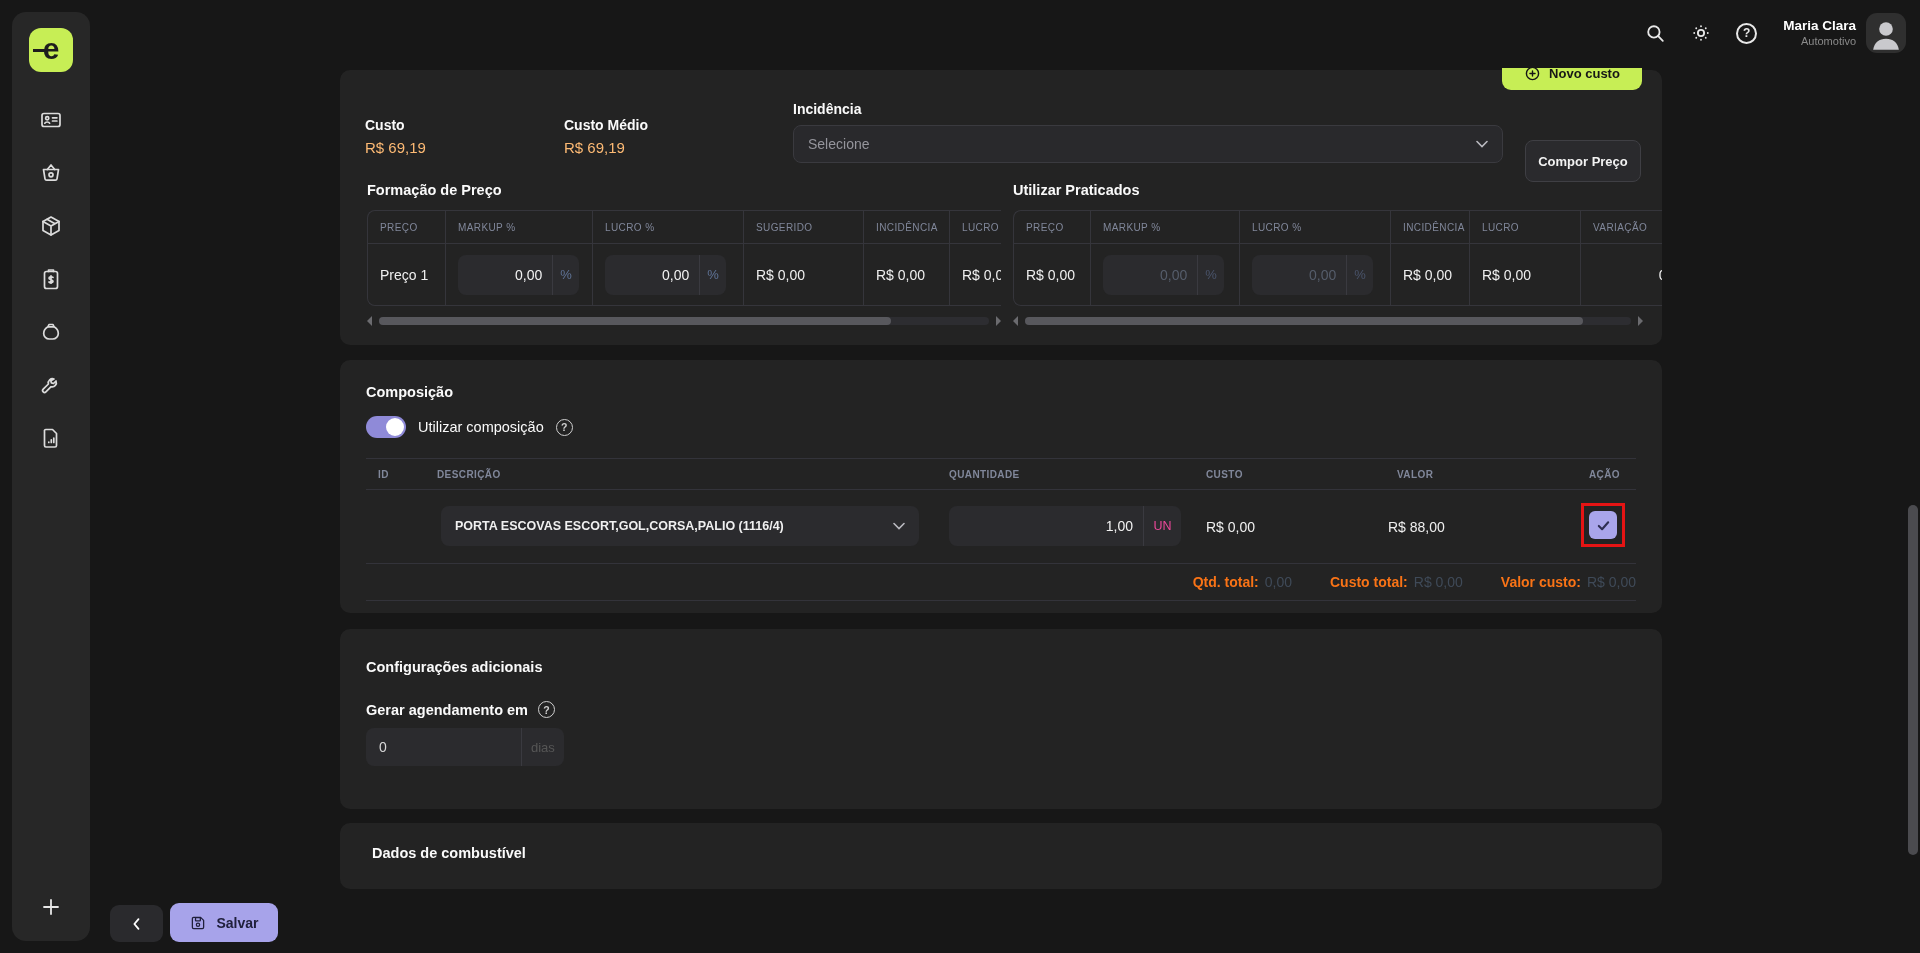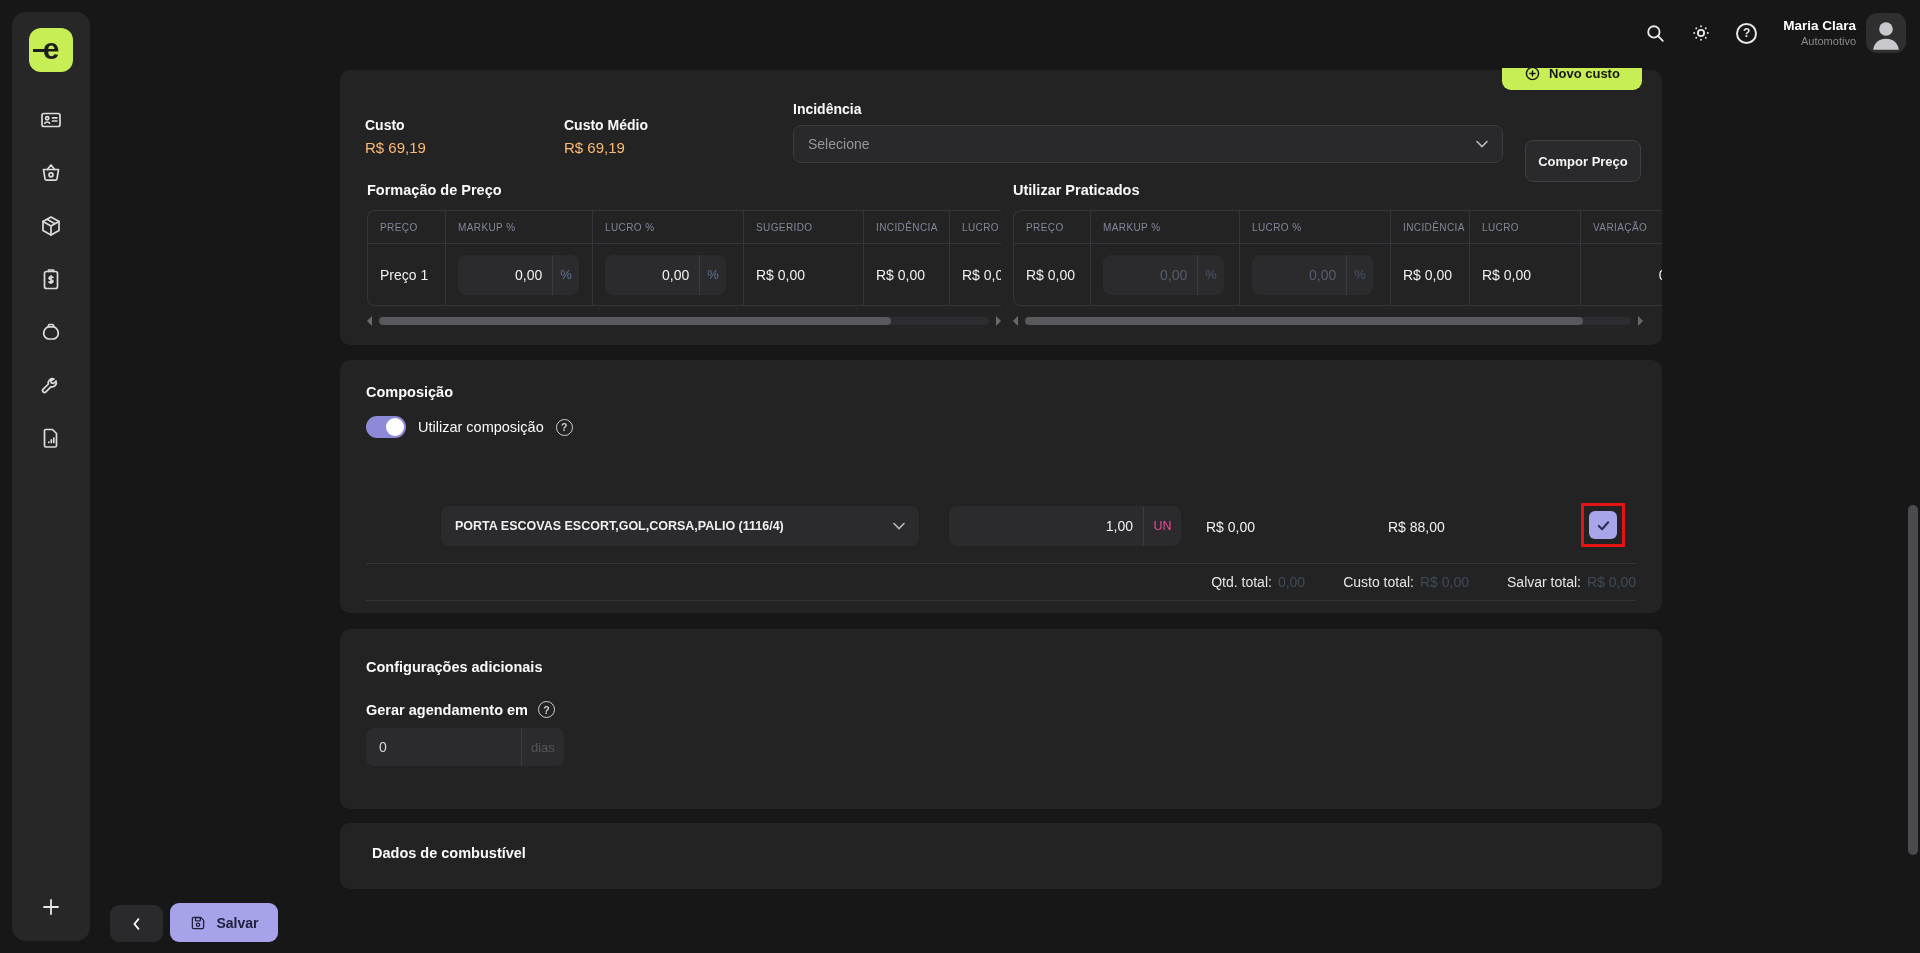--- a/index.html
+++ b/index.html
@@ -97,21 +97,21 @@
   .qty{position:absolute;left:583px;top:16px;width:232px}
   .qty .suf{width:46px;font-size:12.5px;color:#ec4899}
   .ctext{position:absolute;top:0;height:73px;display:flex;align-items:center;font-size:14px;color:#efefef}
   .chk{position:absolute;left:1223px;top:21px;width:28px;height:28px;border-radius:6px;background:#a9a5ea;
        display:flex;align-items:center;justify-content:center;cursor:pointer}
   .redbox{position:absolute;left:1215px;top:13px;width:44px;height:44px;border:3px solid var(--red)}
   .cdiv{position:absolute;left:26px;width:1270px;border-top:1px solid #33333a}
   .totals{position:absolute;left:26px;top:204px;width:1270px;height:36px;display:flex;align-items:center;
           justify-content:flex-end;gap:38px;font-size:14px}
   .tpair{display:flex;gap:6px}
-  .tlab{font-weight:normal;color:#e5e5e5}
+  .tlab{font-weight:bold;color:#f97316}
   .tval{color:var(--dim)}
 
   
   .dinp{position:absolute;left:26px;top:99px;width:198px;height:38px}
   .dinp input{text-align:left;padding-left:13px;color:#d8d8d8}
   .dinp .suf{width:57px;font-size:13px;color:#565656}
 
   
   .back{position:absolute;left:110px;top:905px;width:53px;height:37px;background:#2a2a2d;border-radius:9px;
         display:flex;align-items:center;justify-content:center;cursor:pointer;border:none}
@@ -321,20 +321,28 @@
   <section class="panel p2">
     <div class="abs sect-title" style="left:26px;top:24px">Composição</div>
     <div class="abs togrow" style="left:26px;top:56px">
       <div class="tog"></div>
       <span class="flabel" style="font-weight:normal;font-size:14.5px">Utilizar composição</span>
       <div class="qicon">
           <span>?</span>
         </div>
     </div>
 
+    <div class="chead">
+      <div class="chc k0">ID</div>
+      <div class="chc k1">DESCRIÇÃO</div>
+      <div class="chc k2">QUANTIDADE</div>
+      <div class="chc k3">CUSTO</div>
+      <div class="chc k4">VALOR</div>
+      <div class="chc k5">AÇÃO</div>
+    </div>
 
     <div class="crow">
       <div class="cdrop">
         <span>PORTA ESCOVAS ESCORT,GOL,CORSA,PALIO (1116/4)</span>
         <svg viewBox="0 0 12 8" width="12" height="8" fill="none" stroke="#b9b9bf" stroke-width="1.6" stroke-linecap="round">
             <polyline points="1,1.5 6,6.5 11,1.5"></polyline>
           </svg>
       </div>
       <div class="inp qty">
         <input readonly="" value="1,00" style="">
@@ -354,21 +362,21 @@
     <div class="totals">
       <div class="tpair">
           <span class="tlab">Qtd. total:</span>
           <span class="tval">0,00</span>
         </div>
       <div class="tpair">
           <span class="tlab">Custo total:</span>
           <span class="tval">R$ 0,00</span>
         </div>
       <div class="tpair">
-          <span class="tlab">Salvar total:</span>
+          <span class="tlab">Valor custo:</span>
           <span class="tval">R$ 0,00</span>
         </div>
     </div>
     <div class="cdiv" style="top:240px"></div>
   </section>
 
   <section class="panel p3">
     <div class="abs sect-title" style="left:26px;top:30px">Configurações adicionais</div>
     <div class="abs togrow" style="left:26px;top:72px;gap:10px">
       <span class="flabel" style="font-size:14.5px">Gerar agendamento em</span>

